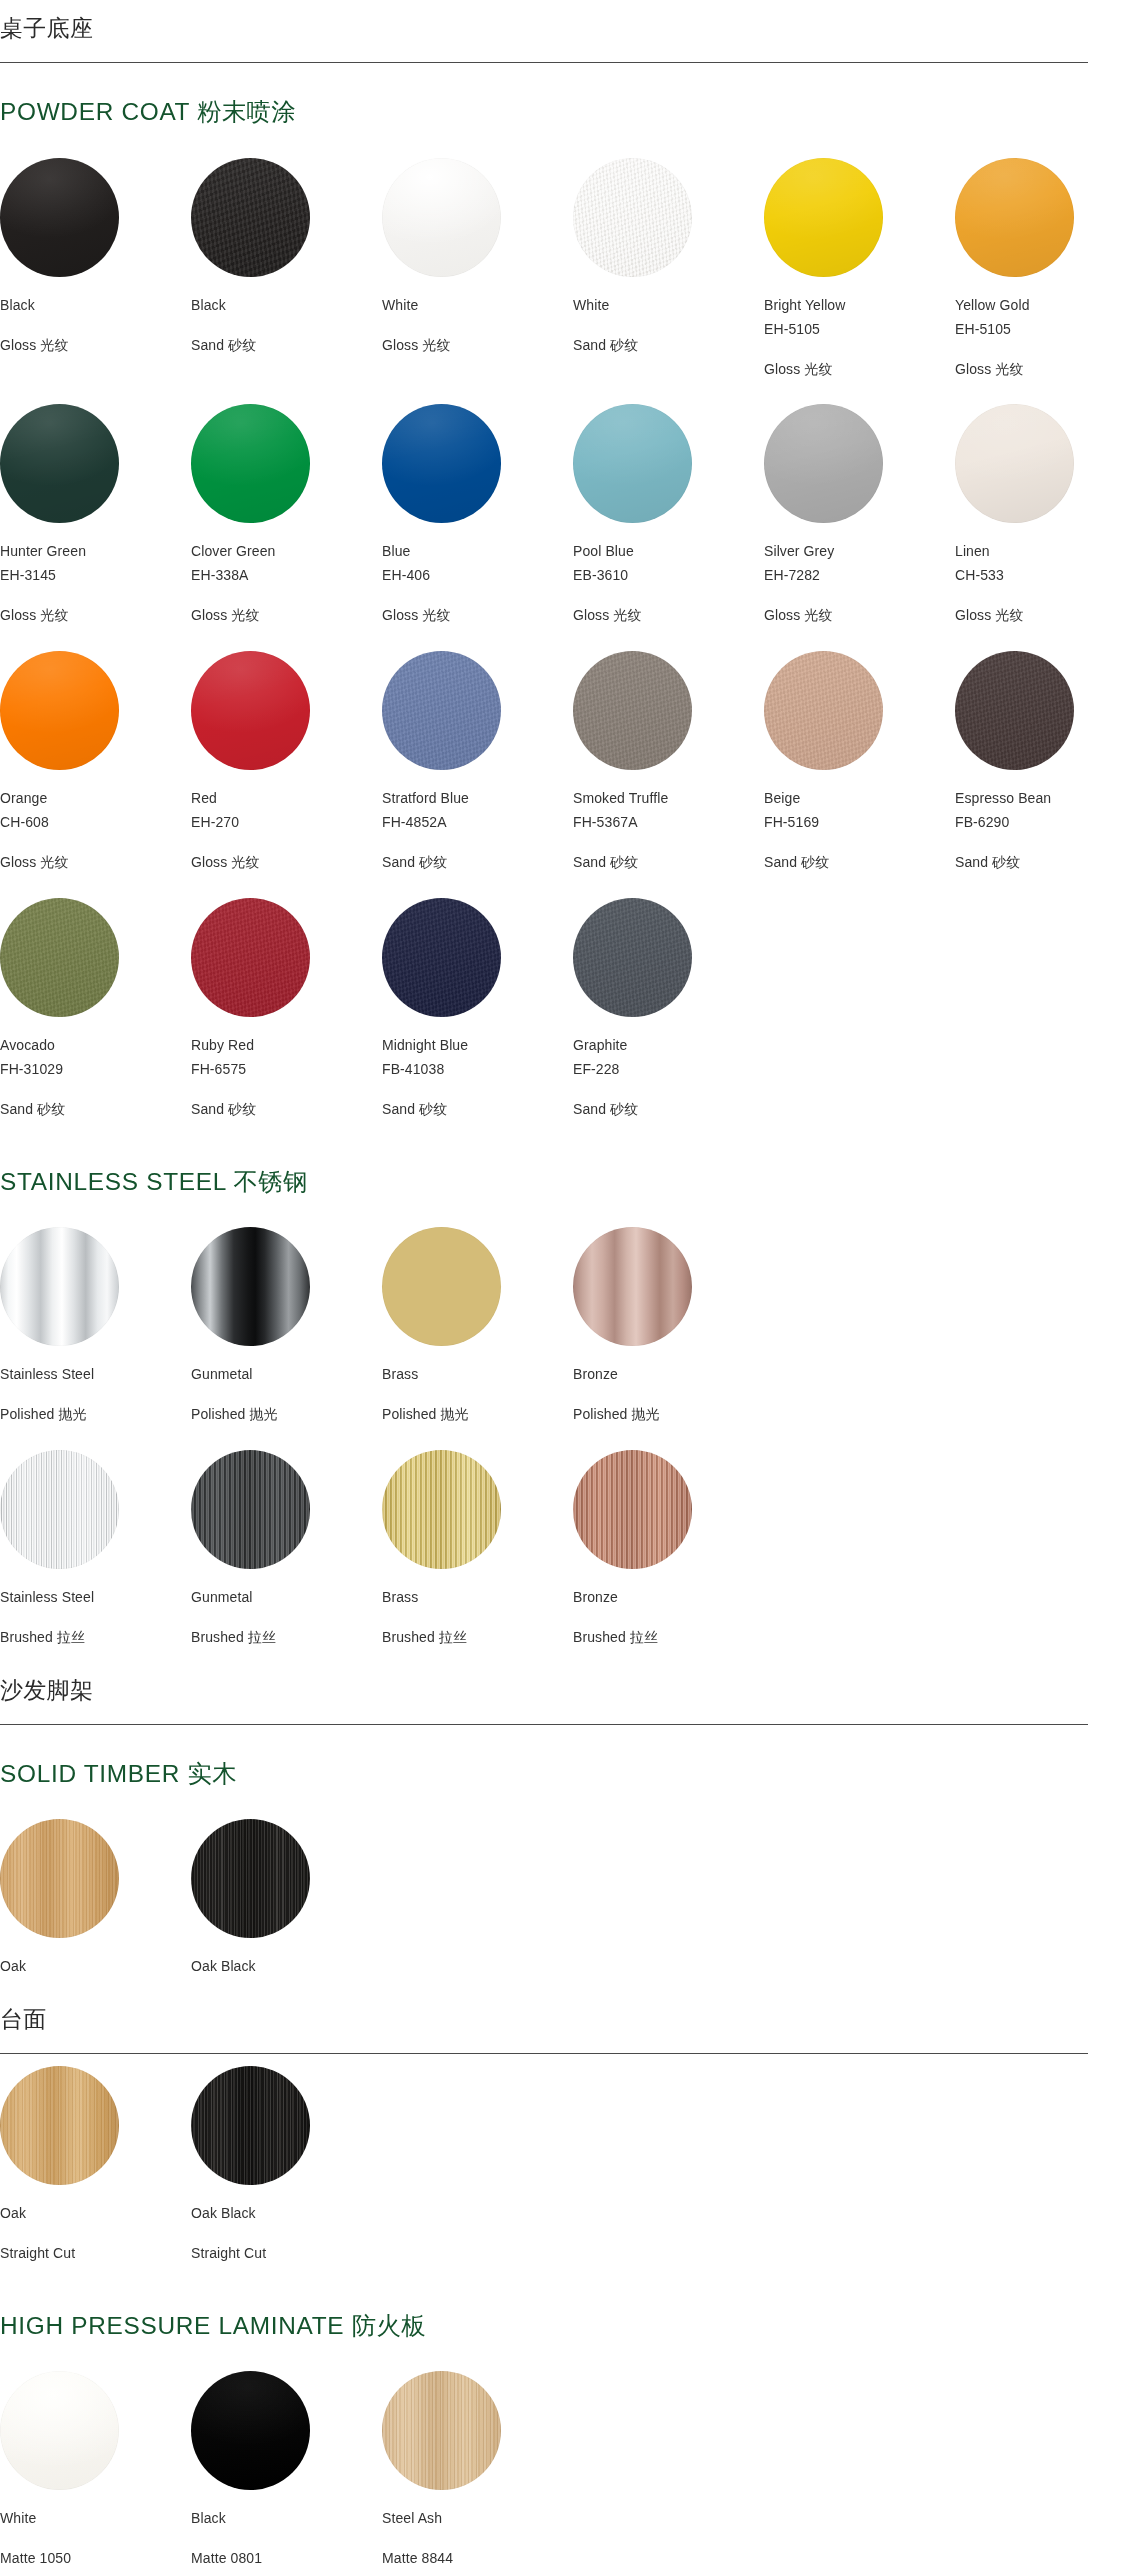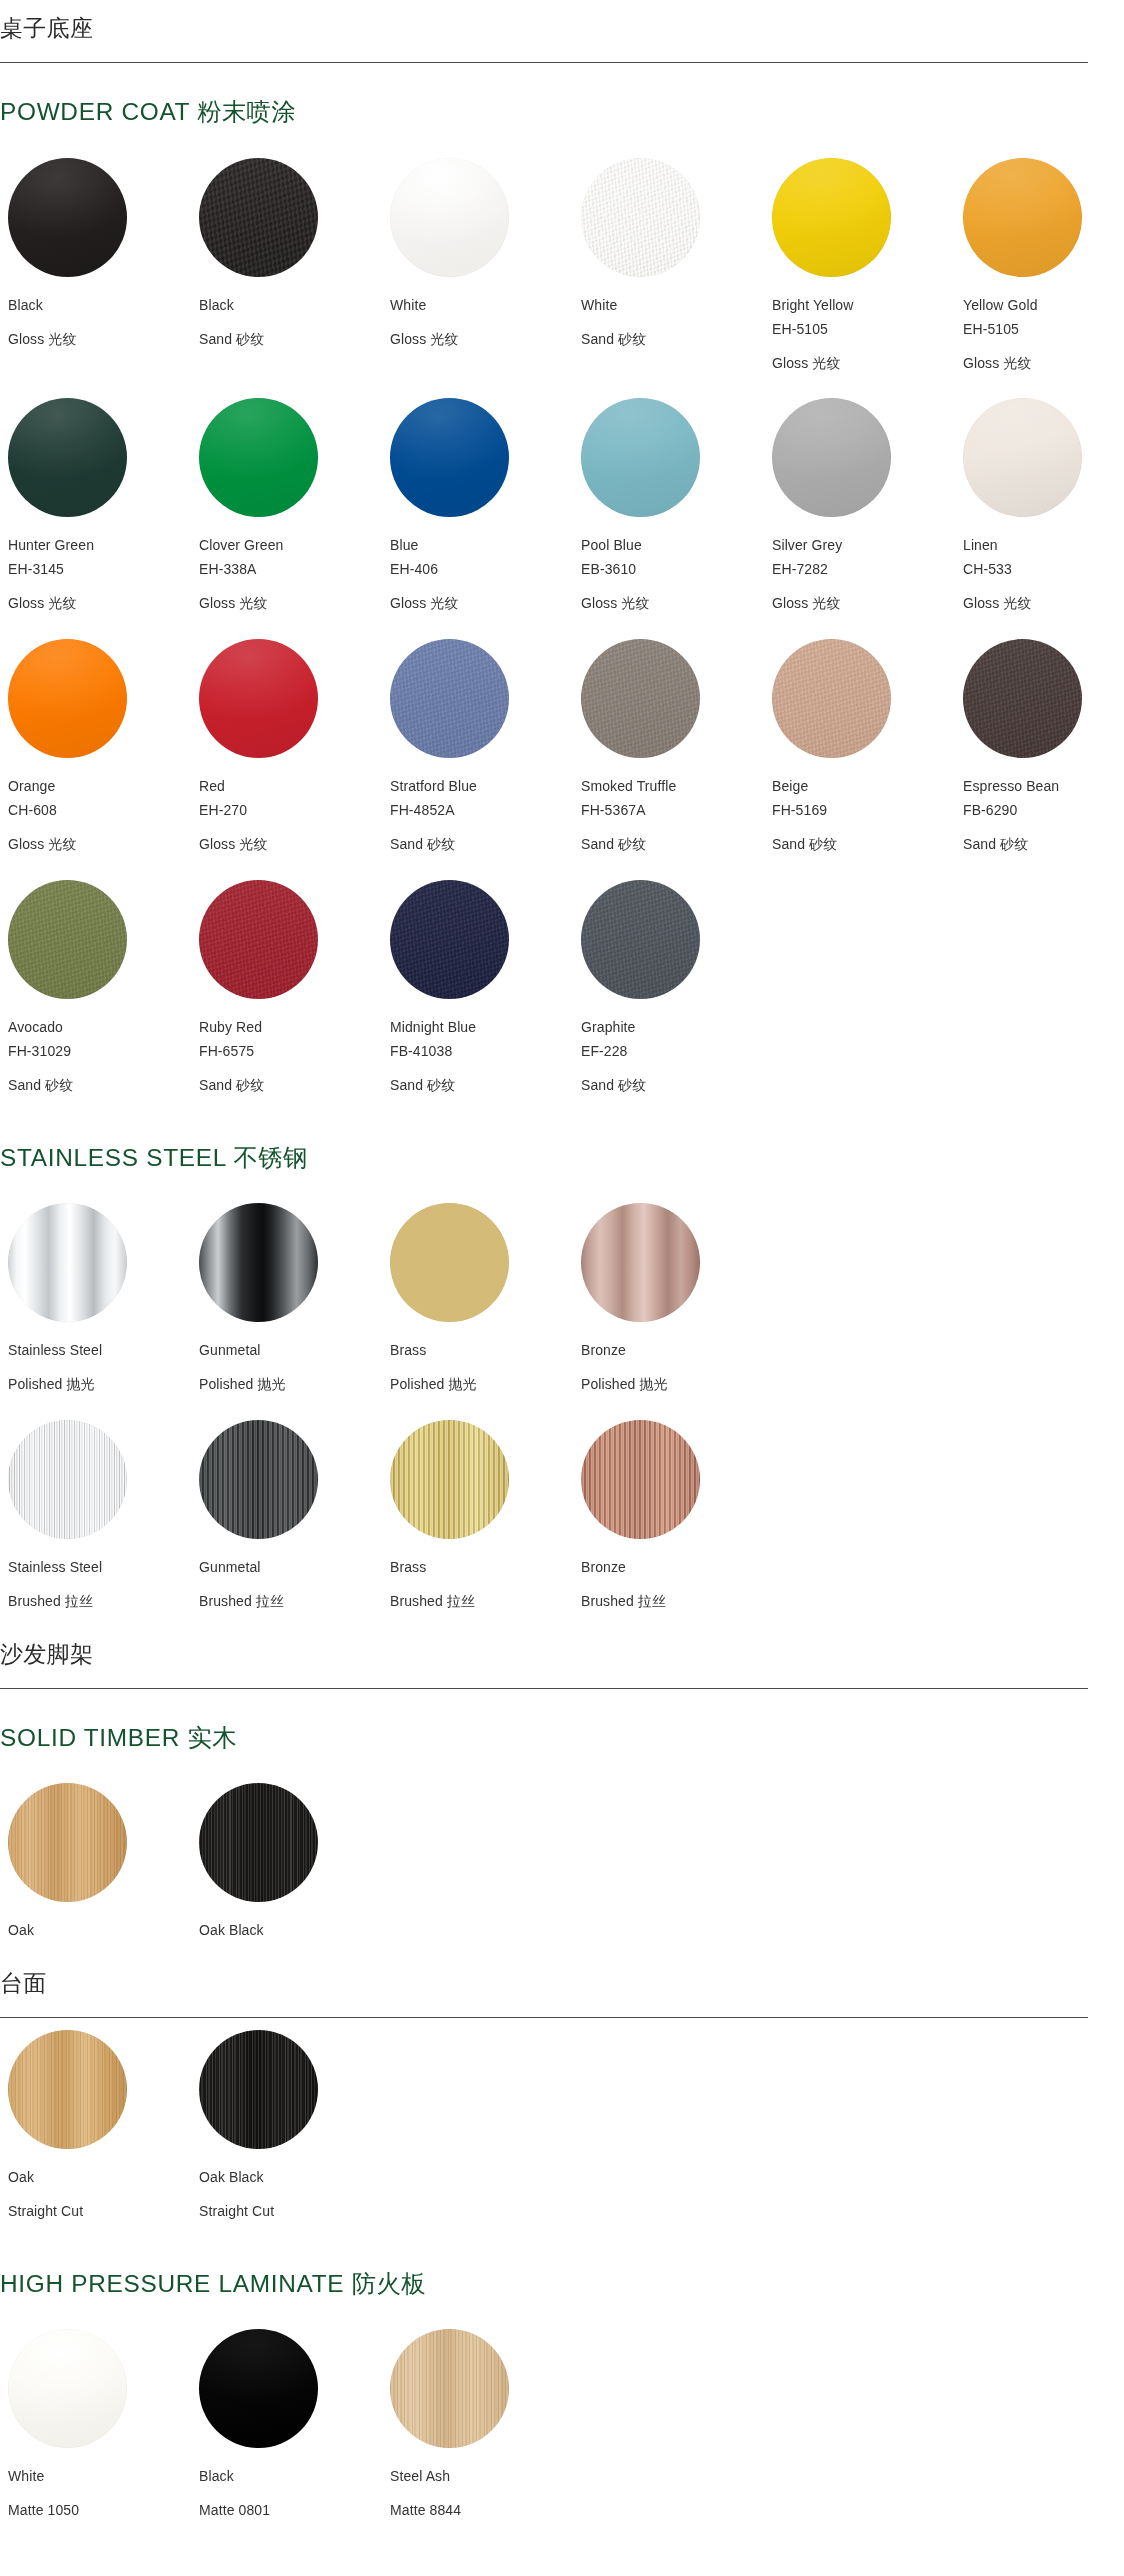--- a/index.html
+++ b/index.html
@@ -50,21 +50,20 @@
     white-space: nowrap;
   }
   .section-title .cn { letter-spacing: 0.3px; }
 
   
   .swatch-grid {
     display: grid;
     grid-template-columns: repeat(6, 191px);
     column-gap: 0;
     row-gap: 0;
-    padding-left: 8px;
   }
 
   .swatch-cell {
     width: 191px;
     padding: 12.2px 0 16.6px 0;
   }
   .swatch-disc {
     width: 119px;
     height: 119px;
     border-radius: 50%;
@@ -84,21 +83,21 @@
   .sw-name, .sw-code, .sw-finish {
     font-size: 14px;
     font-weight: 400;
     color: #333333;
     line-height: 1.00;
     letter-spacing: 0.1px;
     white-space: nowrap;
   }
   .sw-name { margin: 0 0 0 0; }
   .sw-code { margin: 10px 0 0 0; }
-  .sw-finish { margin: 20px 0 0 0; }
+  .sw-finish { margin: 26px 0 0 0; }
 
   
 
   
   .tex-black-gloss {
     background:
       radial-gradient(ellipse 120% 90% at 42% 18%, rgba(255,255,255,0.10) 0%, rgba(255,255,255,0) 55%),
       linear-gradient(160deg, #2b2726 0%, #221f1e 48%, #1c1a19 100%);
   }
   

